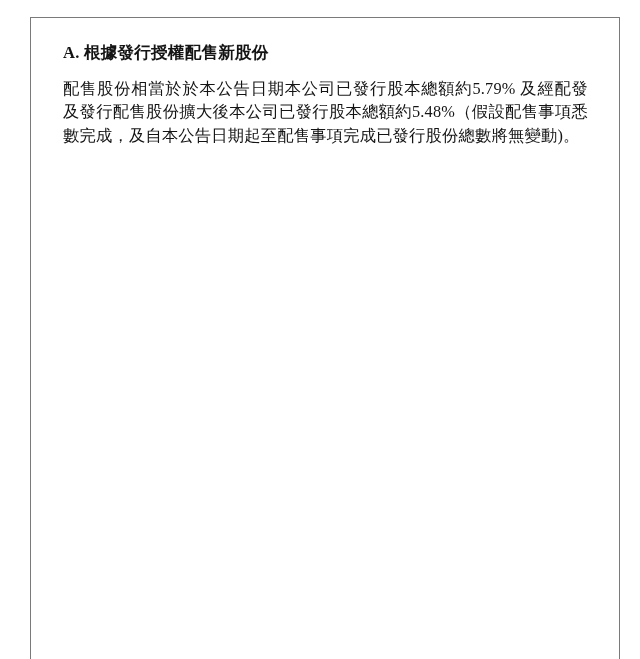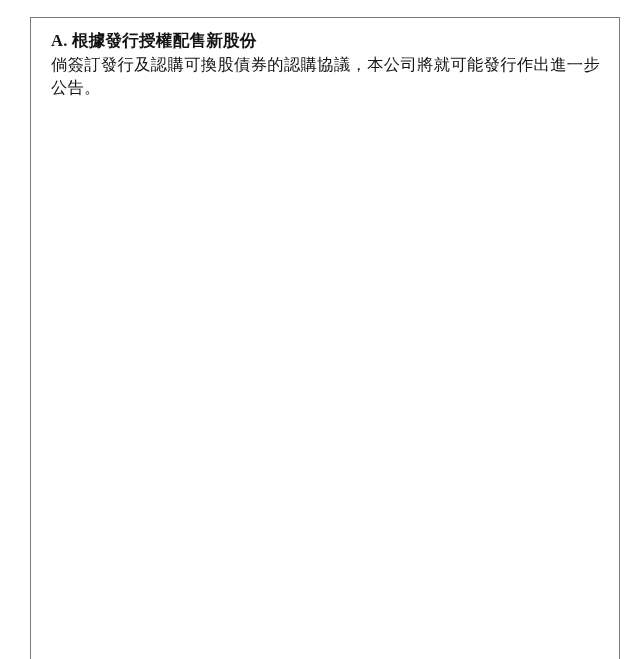--- a/index.html
+++ b/index.html
@@ -21,21 +21,21 @@
     top: 17px;
     width: 590px;
     height: 720px; 
     border: 1px solid #7a7a7a;
     box-sizing: border-box;
     padding: 11px 19px 0 20px;
     background: #ffffff;
   }
   .doc-frame h2,
   .doc-frame p {
-    margin: 0;
+    margin: 12px;
     font-size: 16.3px;
     line-height: 23.5px;
     text-align: justify;
     font-weight: normal;
     letter-spacing: 0.2px;
   }
   .doc-frame h2 {
     font-weight: bold;
     font-size: 16.6px;
     text-align: left;
@@ -54,20 +54,20 @@
   }
 </style>
 </head>
 <body>
 
 <div class="doc-frame">
 
   <h2>A. 根據發行授權配售新股份</h2>
 
 
+  <p class="para">配售股份相當於於本公告日期本公司已發行股本總額約5.79% 及經配發及發行配售股份擴大後本公司已發行股本總額約5.48%（假設配售事項悉數完成，及自本公告日期起至配售事項完成已發行股份總數將無變動)。</p>
 
 
 
 
 
-  <p class="para">倘簽訂發行及認購可換股債券的認購協議，本公司將就可能發行作出進一步公告。</p>
 
 </div>
 
 </body></html>

